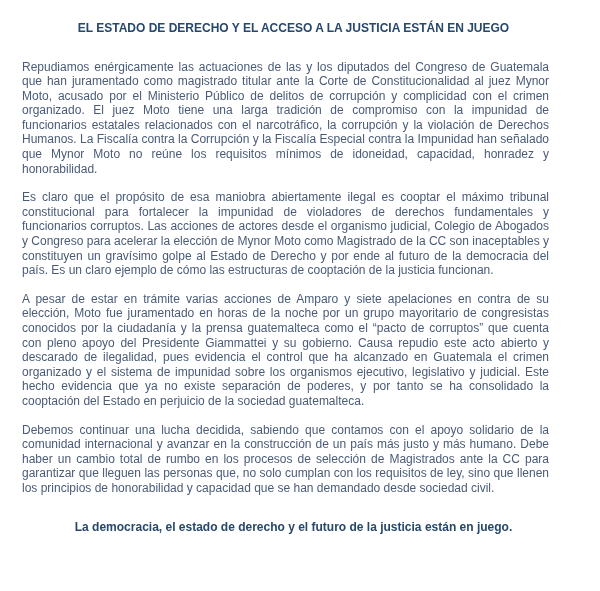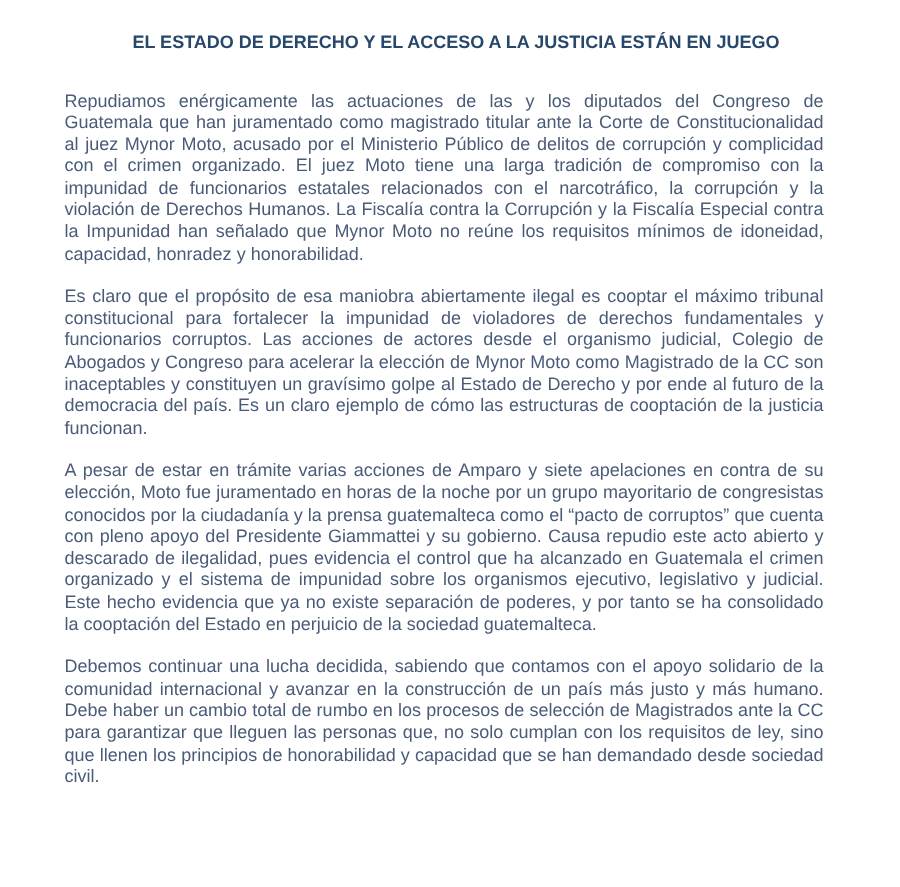--- a/index.html
+++ b/index.html
@@ -7,21 +7,21 @@
     padding: 0;
     background: #ffffff;
   }
   .page {
     position: relative;
     width: 600px;
     height: 591px;
     background: #ffffff;
     font-family: "Liberation Sans", sans-serif;
     box-sizing: border-box;
-    padding: 21px 35px 0 43px;
+    padding: 21px 35px 0 22px;
     overflow: hidden;
   }
   .doc-title {
     color: #27476b;
     font-size: 12px;
     font-weight: bold;
     text-align: center;
     line-height: 14.5px;
     margin: 0 0 24px 0;
   }
@@ -49,13 +49,14 @@
   <h1 class="doc-title">EL ESTADO DE DERECHO Y EL ACCESO A LA JUSTICIA ESTÁN EN JUEGO</h1>
 
   <p class="doc-paragraph">Repudiamos enérgicamente las actuaciones de las y los diputados del Congreso de Guatemala que han juramentado como magistrado titular ante la Corte de Constitucionalidad al juez Mynor Moto, acusado por el Ministerio Público de delitos de corrupción y complicidad con el crimen organizado. El juez Moto tiene una larga tradición de compromiso con la impunidad de funcionarios estatales relacionados con el narcotráfico, la corrupción y la violación de Derechos Humanos. La Fiscalía contra la Corrupción y la Fiscalía Especial contra la Impunidad han señalado que Mynor Moto no reúne los requisitos mínimos de idoneidad, capacidad, honradez y honorabilidad.</p>
 
   <p class="doc-paragraph">Es claro que el propósito de esa maniobra abiertamente ilegal es cooptar el máximo tribunal constitucional para fortalecer la impunidad de violadores de derechos fundamentales y funcionarios corruptos. Las acciones de actores desde el organismo judicial, Colegio de Abogados y Congreso para acelerar la elección de Mynor Moto como Magistrado de la CC son inaceptables y constituyen un gravísimo golpe al Estado de Derecho y por ende al futuro de la democracia del país. Es un claro ejemplo de cómo las estructuras de cooptación de la justicia funcionan.</p>
 
   <p class="doc-paragraph">A pesar de estar en trámite varias acciones de Amparo y siete apelaciones en contra de su elección, Moto fue juramentado en horas de la noche por un grupo mayoritario de congresistas conocidos por la ciudadanía y la prensa guatemalteca como el “pacto de corruptos” que cuenta con pleno apoyo del Presidente Giammattei y su gobierno. Causa repudio este acto abierto y descarado de ilegalidad, pues evidencia el control que ha alcanzado en Guatemala el crimen organizado y el sistema de impunidad sobre los organismos ejecutivo, legislativo y judicial. Este hecho evidencia que ya no existe separación de poderes, y por tanto se ha consolidado la cooptación del Estado en perjuicio de la sociedad guatemalteca.</p>
 
   <p class="doc-paragraph">Debemos continuar una lucha decidida, sabiendo que contamos con el apoyo solidario de la comunidad internacional y avanzar en la construcción de un país más justo y más humano. Debe haber un cambio total de rumbo en los procesos de selección de Magistrados ante la CC para garantizar que lleguen las personas que, no solo cumplan con los requisitos de ley, sino que llenen los principios de honorabilidad y capacidad que se han demandado desde sociedad civil.</p>
 
+  <p class="doc-closing">La democracia, el estado de derecho y el futuro de la justicia están en juego.</p>
 </div>
 
 </body></html>

